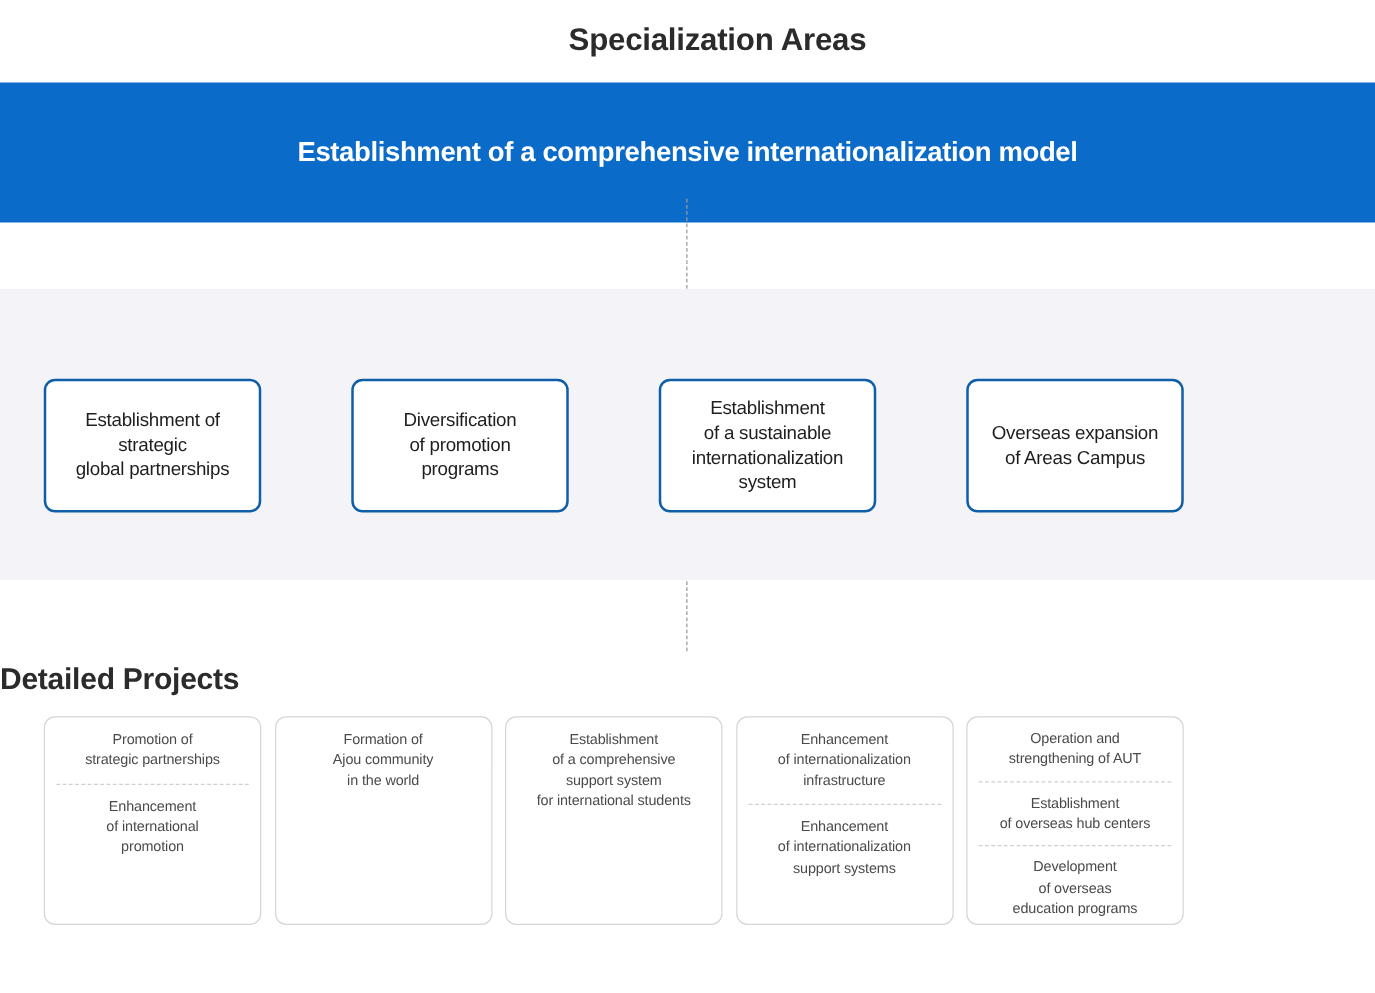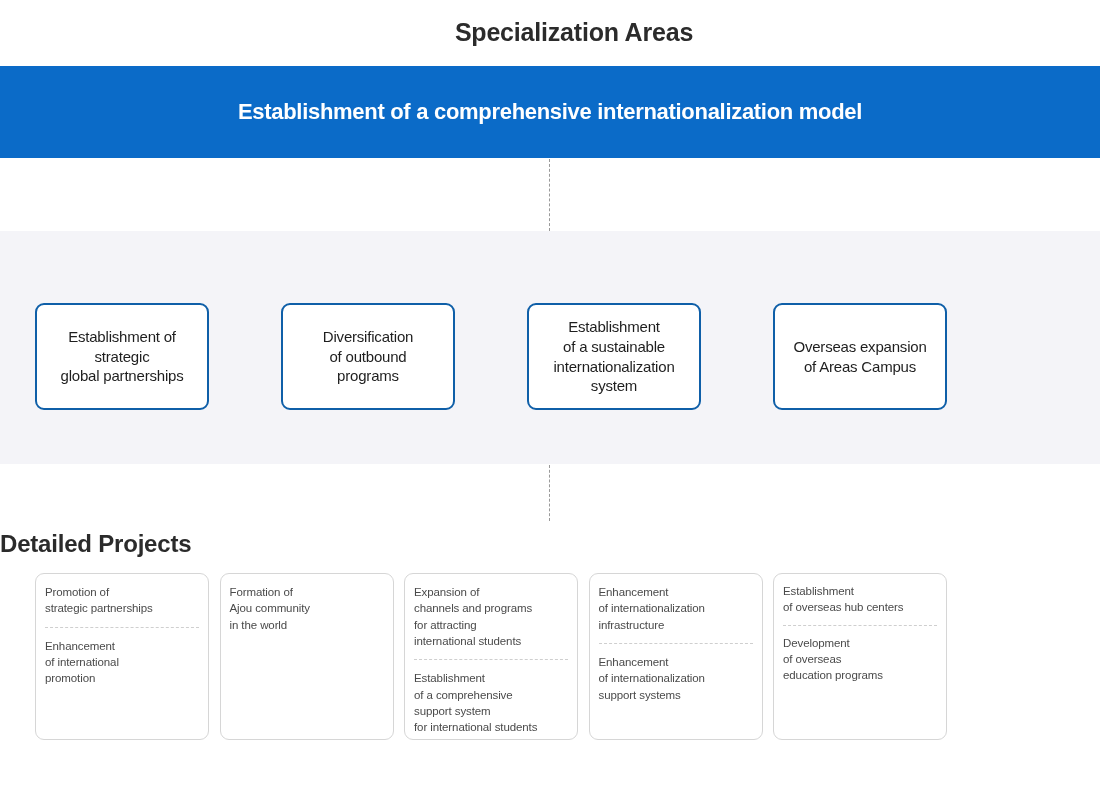--- a/index.html
+++ b/index.html
@@ -26,21 +26,21 @@
     text-align: center;
     font-size: 25px;
     font-weight: 700;
     color: #2b2b2b;
     letter-spacing: -0.2px;
     padding-left: 24px;
   }
   .banner {
     position: absolute;
     left: 0; top: 66px;
-    width: 1100px; height: 92px;
+    width: 1100px; height: 112px;
     background: #0b6bc8;
     display: flex;
     align-items: center;
     justify-content: center;
   }
   .banner-text {
     color: #ffffff;
     font-size: 22px;
     font-weight: 700;
     letter-spacing: -0.3px;
@@ -118,21 +118,21 @@
     box-sizing: border-box;
     background: #ffffff;
     border: 1px solid #d6d6d6;
     border-radius: 9px;
     display: flex;
     flex-direction: column;
     align-items: stretch;
     padding: 0 9px;
   }
   .detail-item {
-    text-align: left;
+    text-align: center;
     font-size: 11.5px;
     line-height: 1.42;
     color: #4a4a4a;
     white-space: pre-line;
     padding: 10px 0 10px 0;
     letter-spacing: -0.1px;
   }
   .detail-item + .detail-item {
     border-top: 1px dashed #cfcfcf;
   }
@@ -153,21 +153,21 @@
   <div class="connector top"></div>
 
   <div class="strategy-band"></div>
 
 
   <div class="row strategy">
     <div class="strategy-box">Establishment of
 strategic
 global partnerships</div>
     <div class="strategy-box">Diversification
-of outbound
+of promotion
 programs</div>
     <div class="strategy-box">Establishment
 of a sustainable
 internationalization
 system</div>
     <div class="strategy-box">Overseas expansion
 of Areas Campus</div>
   </div>
 
   <div class="connector bottom"></div>
@@ -184,40 +184,38 @@
 promotion</div>
     </div>
 
     <div class="detail-box">
       <div class="detail-item">Formation of
 Ajou community
 in the world</div>
     </div>
 
     <div class="detail-box">
-      <div class="detail-item">Expansion of
-channels and programs
-for attracting
-international students</div>
       <div class="detail-item">Establishment
 of a comprehensive
 support system
 for international students</div>
     </div>
 
     <div class="detail-box">
       <div class="detail-item">Enhancement
 of internationalization
 infrastructure</div>
       <div class="detail-item">Enhancement
 of internationalization
 support systems</div>
     </div>
 
     <div class="detail-box triple">
+      <div class="detail-item">Operation and
+strengthening of AUT</div>
       <div class="detail-item">Establishment
 of overseas hub centers</div>
       <div class="detail-item">Development
 of overseas
 education programs</div>
     </div>
 
   </div>
 
 </div>

